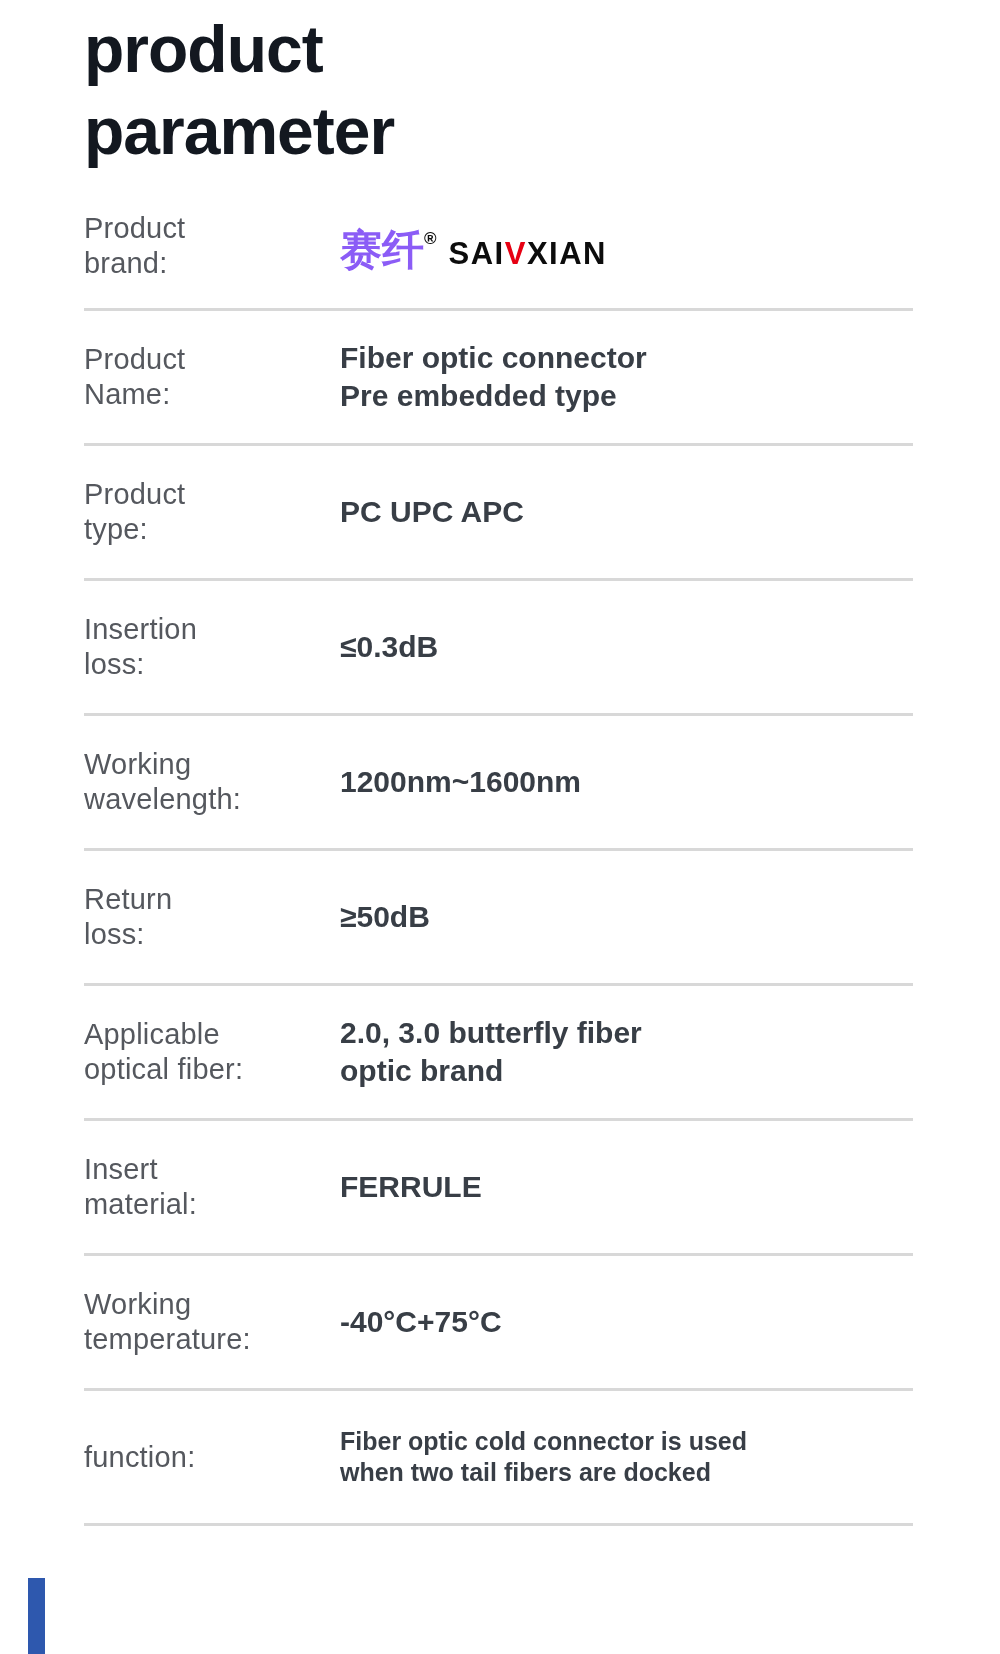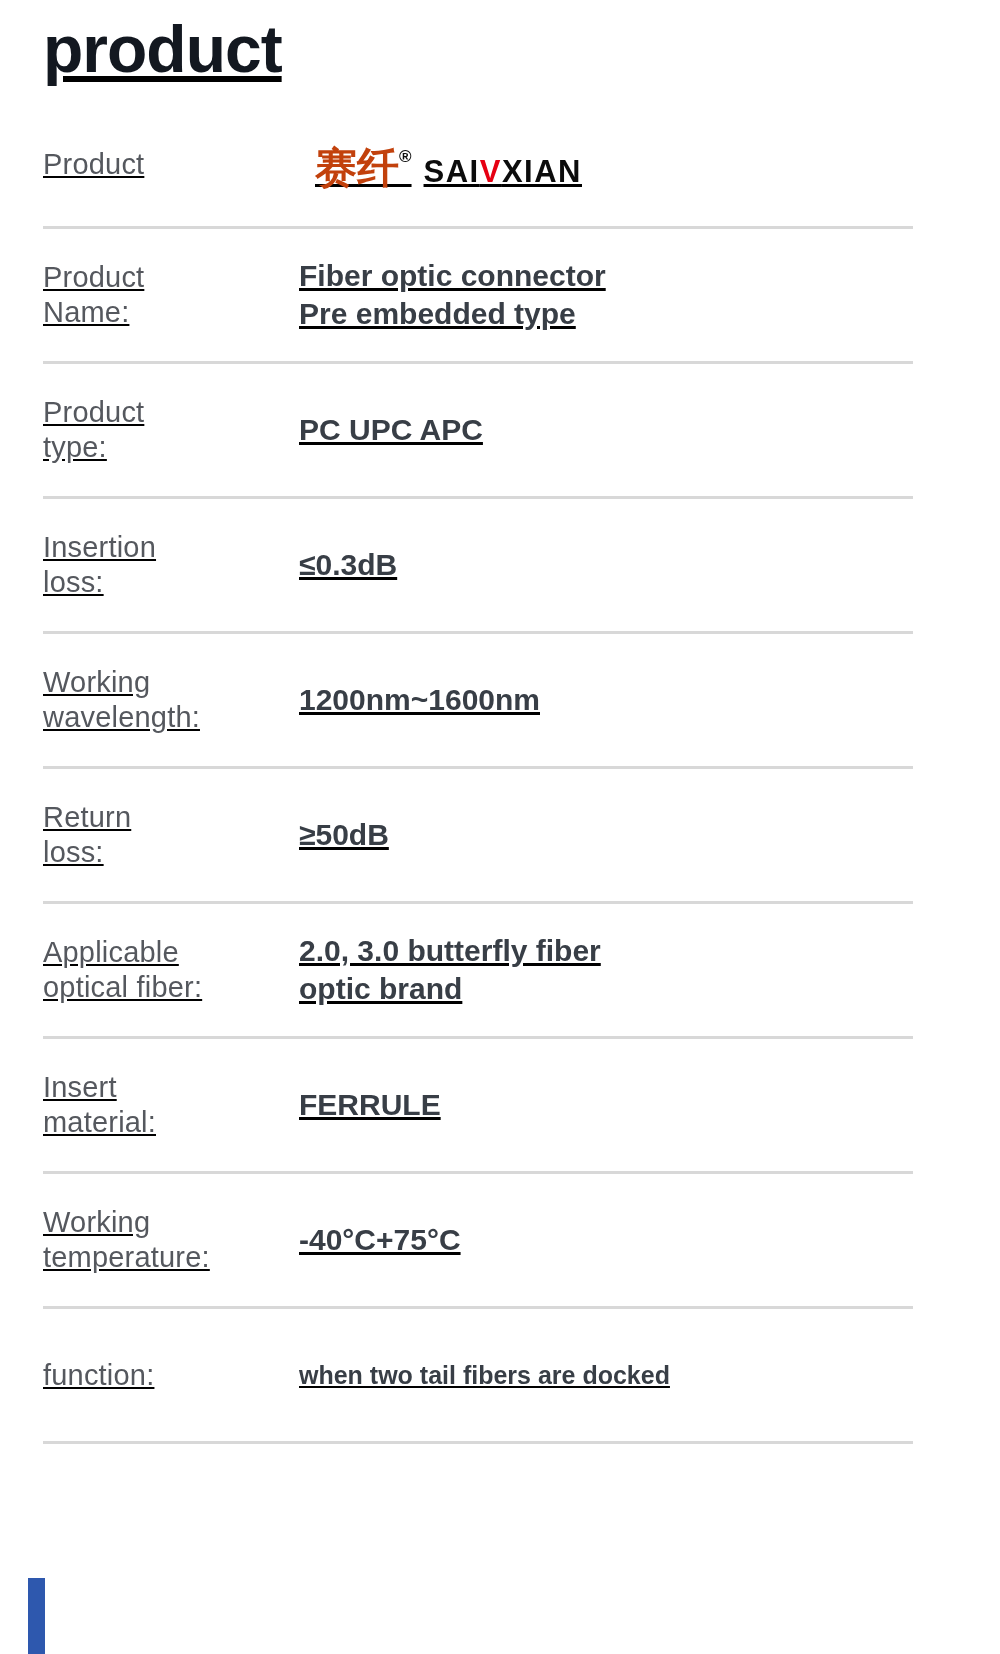--- a/index.html
+++ b/index.html
@@ -5,22 +5,21 @@
   html, body { margin: 0; padding: 0; }
   body {
     width: 1000px;
     height: 1654px;
     background: #ffffff;
     position: relative;
     overflow: hidden;
     font-family: "Liberation Sans", sans-serif;
   }
   .page {
-    padding: 8px 87px 0 43px;
-    text-decoration: underline;
+    padding: 8px 87px 0 84px;
   }
   .title {
     margin: 0 0 12px 0;
     font-size: 66px;
     line-height: 82px;
     font-weight: bold;
     letter-spacing: -1px;
     color: #131820;
   }
   .rows { }
@@ -50,23 +49,22 @@
     font-size: 25px;
     line-height: 31px;
   }
   .value.logo {
     font-weight: normal;
     white-space: nowrap;
   }
   .logo-cn {
     font-size: 42px;
     font-weight: bold;
-    color: #c2410c;
+    color: #8b5cf6;
     font-family: "DejaVu Sans", sans-serif;
-    margin-left: 16px;
   }
   .logo-reg {
     font-size: 17px;
     font-weight: bold;
     color: #0c0c0c;
     vertical-align: 20px;
   }
   .logo-latin {
     font-size: 31px;
     font-weight: bold;
@@ -84,25 +82,27 @@
     height: 76px;
     background: #2e58ae;
   }
 </style>
 </head>
 <body>
 
 <div class="page">
   <h1 class="title">
     <div>product</div>
+    <div>parameter</div>
   </h1>
   <div class="rows" id="rows">
       <div class="row first">
     <div class="label">
           <div>Product</div>
+          <div>brand:</div>
         </div>
     <div class="value logo"><span class="logo-cn">赛纤</span><sup class="logo-reg">®</sup><span class="logo-latin"><span>SAI</span><span class="logo-red">V</span><span>XIAN</span></span></div>
   </div>
       <div class="row">
     <div class="label">
           <div>Product</div>
           <div>Name:</div>
         </div>
     <div class="value">
           <div>Fiber optic connector</div>
@@ -171,19 +171,20 @@
         </div>
     <div class="value">
           <div>-40°C+75°C</div>
         </div>
   </div>
       <div class="row">
     <div class="label">
           <div>function:</div>
         </div>
     <div class="value small">
+          <div>Fiber optic cold connector is used</div>
           <div>when two tail fibers are docked</div>
         </div>
   </div>
     </div>
 </div>
 
 <div class="blue-bar"></div>
 
 </body></html>

